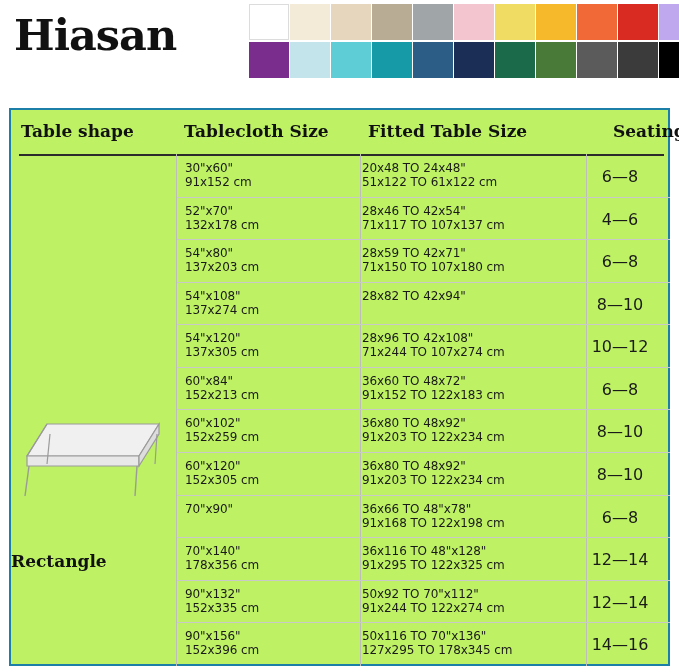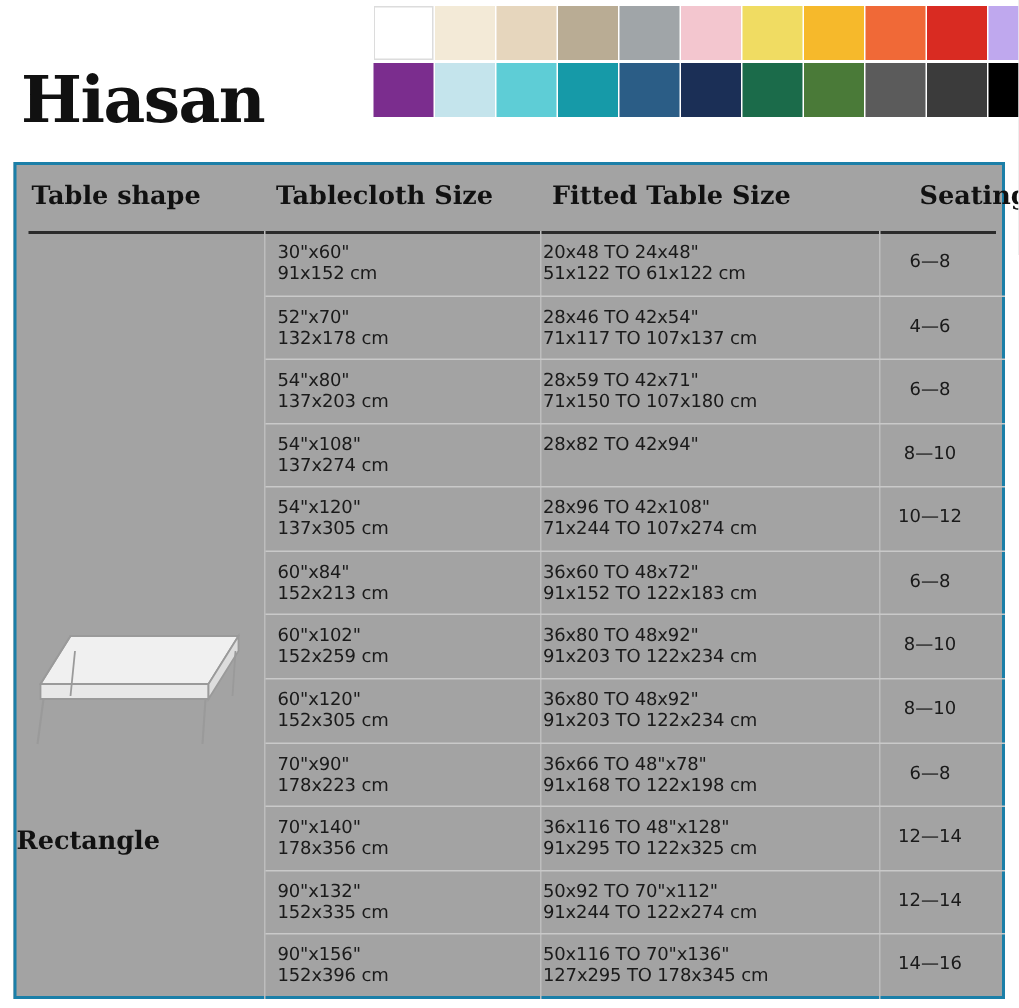--- a/index.html
+++ b/index.html
@@ -29,21 +29,20 @@
   }
   .brand {
     position: absolute;
     left: 14px;
     top: 10px;
     font-family: "DejaVu Serif", serif;
     font-weight: bold;
     font-size: 43px;
     letter-spacing: -1px;
     color: #111111;
-    margin-top: 32px;
   }
   .swatch-grid {
     position: absolute;
     left: 249px;
     top: 4px;
     display: grid;
     grid-template-columns: repeat(11, 40px);
     grid-template-rows: repeat(2, 36px);
     column-gap: 1px;
     row-gap: 2px;
@@ -58,21 +57,21 @@
   }
 
   
   .card {
     position: absolute;
     left: 9px;
     top: 108px;
     width: 661px;
     height: 558px;
     border: 2px solid #1b7fa8;
-    background: #a3a3a3;
+    background: #bef264;
   }
 
   .thead {
     position: relative;
     height: 45px;
   }
   .thead .th {
     position: absolute;
     top: 11px;
     font-family: "DejaVu Serif", serif;
@@ -158,21 +157,21 @@
     line-height: 14px;
     letter-spacing: -0.1px;
   }
   .c-size   { left: 8px;  top: 6px;  width: 175px; }
   .c-fitted { left: 185px; top: 6px; width: 215px; }
   .c-seat {
     left: 409px;
     top: 12px;
     width: 68px;
     text-align: center;
-    font-size: 12px;
+    font-size: 16px;
     letter-spacing: 0px;
   }
 </style>
 </head>
 <body>
 
 <div class="page">
 
   <div class="header">
     <div class="brand">Hiasan</div>
@@ -316,21 +315,20 @@
           </div>
           <div class="cell c-fitted">
             <span class="l1">36x80 TO 48x92"</span>
             <span class="l2">91x203 TO 122x234 cm</span>
           </div>
           <div class="cell c-seat">8—10</div>
         </div>
         <div class="row">
           <div class="cell c-size">
             <span class="l1">70"x90"</span>
-            <span class="l2">178x223 cm</span>
           </div>
           <div class="cell c-fitted">
             <span class="l1">36x66 TO 48"x78"</span>
             <span class="l2">91x168 TO 122x198 cm</span>
           </div>
           <div class="cell c-seat">6—8</div>
         </div>
         <div class="row">
           <div class="cell c-size">
             <span class="l1">70"x140"</span>

